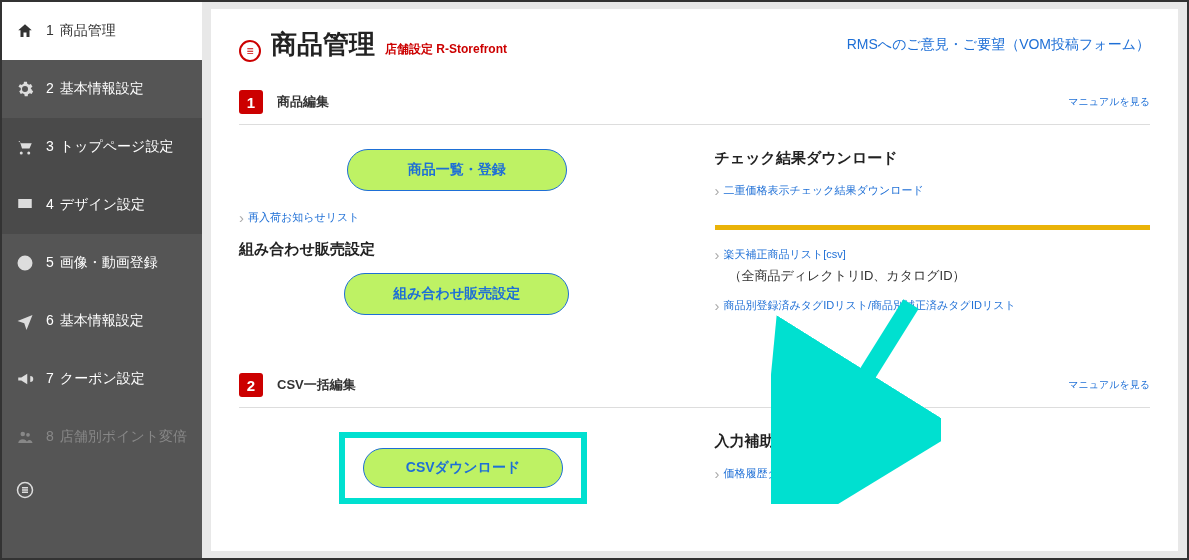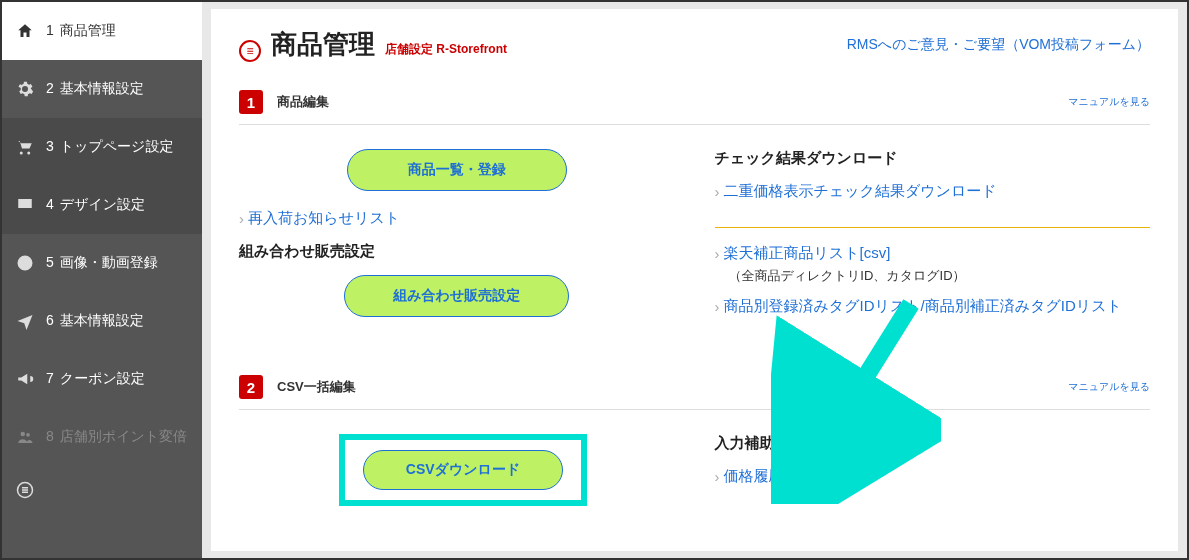--- a/index.html
+++ b/index.html
@@ -31,25 +31,25 @@
 .section { margin-bottom: 40px; }
 .section-header { display: flex; justify-content: space-between; align-items: center; border-bottom: 1px solid #ddd; padding-bottom: 10px; margin-bottom: 24px; }
 .section-title-group { display: flex; align-items: center; gap: 14px; }
 .section-badge { background: #c00; color: #fff; width: 24px; height: 24px; display: flex; align-items: center; justify-content: center; font-weight: bold; border-radius: 3px; font-size: 15px; }
 .section-title { font-size: 13px; color: #333; }
 .manual-link { color: #1e6fd6; font-size: 10px; cursor: pointer; }
 
 .section-body { display: flex; gap: 40px; }
 .col { flex: 1; }
 .pill-btn { display: block; margin: 0 auto 18px; border: 1px solid #1e6fd6; color: #1e6fd6; background: #bef264; border-radius: 999px; padding: 11px 48px; font-size: 14px; font-weight: bold; cursor: pointer; text-align: center; min-width: 220px; }
-.sub-link { color: #1e6fd6; font-size: 15px; cursor: pointer; display: flex; align-items: center; gap: 4px; margin-bottom: 14px; }
+.sub-link { color: #1e6fd6; font-size: 11px; cursor: pointer; display: flex; align-items: center; gap: 4px; margin-bottom: 14px; }
 .sub-link::before { content: "›"; color: #aaa; font-size: 15px; }
 .sub-heading { font-size: 15px; font-weight: bold; color: #222; margin-bottom: 14px; }
 .note-text { color: #333; font-size: 13px; margin: -10px 0 12px 14px; }
-.col-right .group { border-bottom: 1px solid #eab308; padding-bottom: 12px; margin-bottom: 16px; }
+.col-right .group { border-bottom: 5px solid #eab308; padding-bottom: 12px; margin-bottom: 16px; }
 
 .highlight-box { border: 6px solid #00e0d0; padding: 10px 18px 4px; display: inline-block; margin-left: 100px; }
 .highlight-box .pill-btn { margin-bottom: 6px; min-width: 200px; padding: 10px 40px; }
 
 
 .arrow { position: absolute; left: 560px; top: 275px; pointer-events: none; }
 
 </style>
 </head>
 <body>

